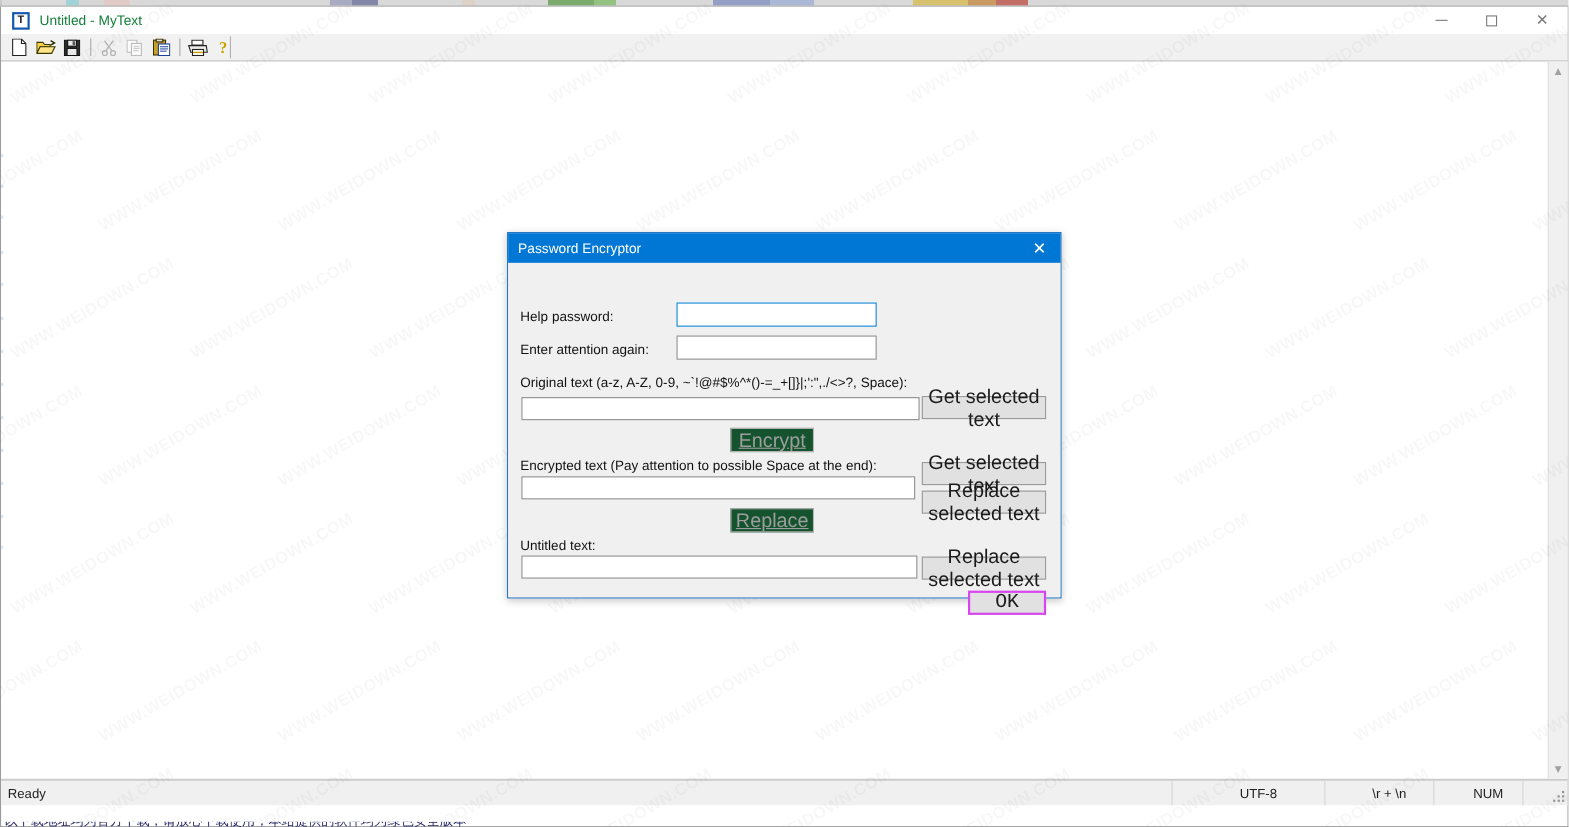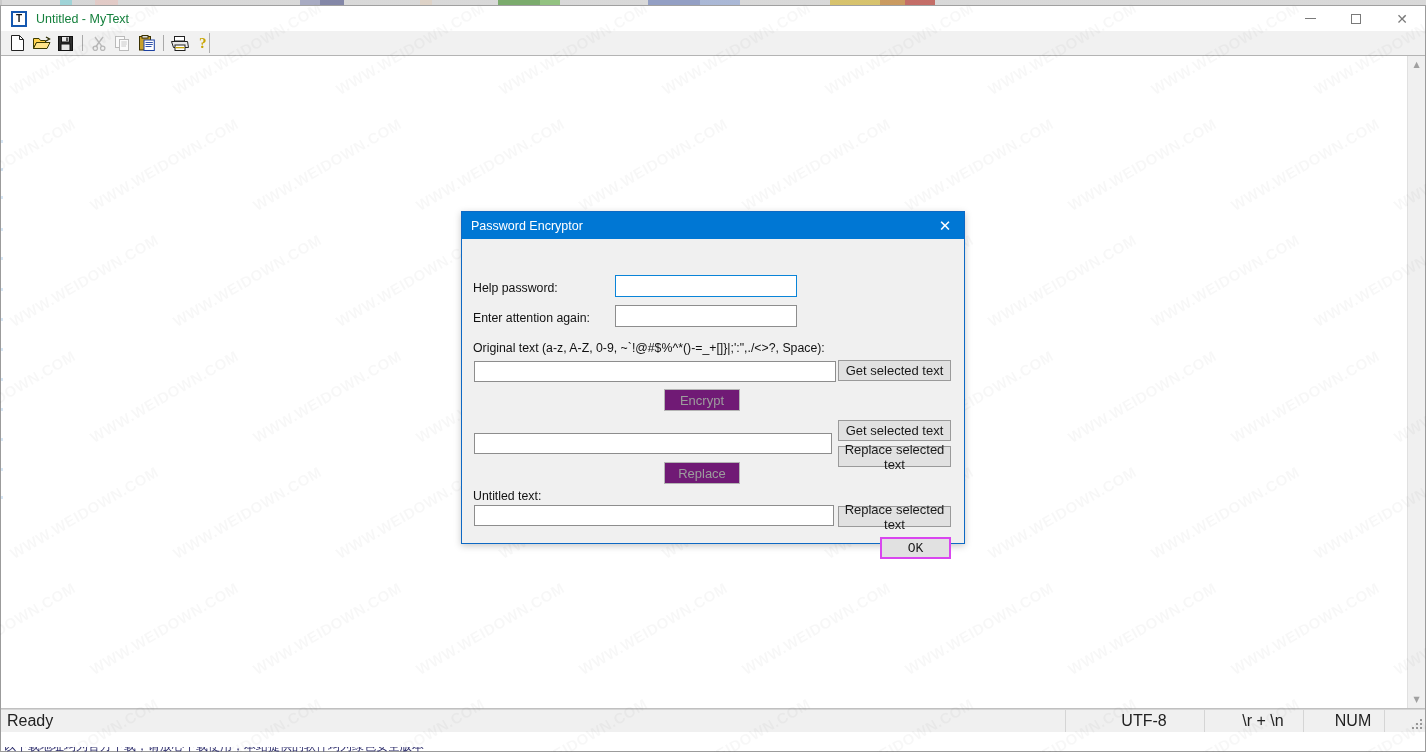--- a/index.html
+++ b/index.html
@@ -203,21 +203,21 @@
   #sb-down { bottom: 0; }
 
   
   #status-bar {
     height: 22px;
     background: #f0f0f0;
     border-top: 1px solid #d5d5d5;
     display: flex;
     align-items: center;
     position: relative;
-    font-size: 16px;
+    font-size: 12px;
     color: #222;
   }
   #status-ready {
     padding-left: 6px;
     flex: 1;
   }
   .status-cell {
     height: 22px;
     display: flex; align-items: center; justify-content: center;
     border-left: 1px solid #d5d5d5;
@@ -310,31 +310,32 @@
     color: #111;
   }
   .dinput.focused {
     border: 1px solid #0a84d8;
   }
   .dbtn {
     position: absolute;
     background: #e1e1e1;
     border: 1px solid #9a9a9a;
     box-sizing: border-box;
-    font-size: 13px;
+    font-size: 18px;
     color: #1a1a1a;
     font-family: "Liberation Sans", sans-serif;
     display: flex; align-items: center; justify-content: center;
     cursor: default;
     padding: 0;
   }
   .dbtn.disabled {
     color: #9d9d9d;
-    background: #701a75;
+    background: #14532d;
     border: 1px solid #b4b4b4;
+    text-decoration: underline;
   }
   .dbtn.default {
     border: 2px solid #d946ef;
     background: #e1e1e1;
     font-family: Liberation Mono, monospace;
   }
 </style>
 </head>
 <body>
 
@@ -548,20 +549,21 @@
 
     <div class="dlabel" style="left:11px; top:72px;">Enter attention again:</div>
     <input class="dinput" type="text" style="left: 153px; top: 66px; width: 182px; height: 22px;" value="">
 
     <div class="dlabel" style="left:11px; top:102px;text-align:center;">Original text (a-z, A-Z, 0-9, ~`!@#$%^*()-=_+[]}|;':",./&lt;&gt;?, Space):</div>
     <input class="dinput" type="text" style="left: 12px; top: 122px; width: 362px; height: 21px;" value="">
     <button class="dbtn" style="left:376px; top:121px; width:113px; height:21px;">Get selected text</button>
 
     <button class="dbtn disabled" style="left:202px; top:150px; width:76px; height:22px;">Encrypt</button>
 
+    <div class="dlabel" style="left:11px; top:177px;">Encrypted text (Pay attention to possible Space at the end):</div>
     <input class="dinput" type="text" style="left: 12px; top: 194px; width: 358px; height: 21px;" value="">
     <button class="dbtn" style="left:376px; top:181px; width:113px; height:21px;">Get selected text</button>
     <button class="dbtn" style="left:376px; top:207px; width:113px; height:21px;">Replace selected text</button>
 
     <button class="dbtn disabled" style="left:202px; top:223px; width:76px; height:22px;">Replace</button>
 
     <div class="dlabel" style="left:11px; top:250px;">Untitled text:</div>
     <input class="dinput" type="text" style="left: 12px; top: 266px; width: 360px; height: 21px;" value="">
     <button class="dbtn" style="left:376px; top:267px; width:113px; height:21px;">Replace selected text</button>
 

